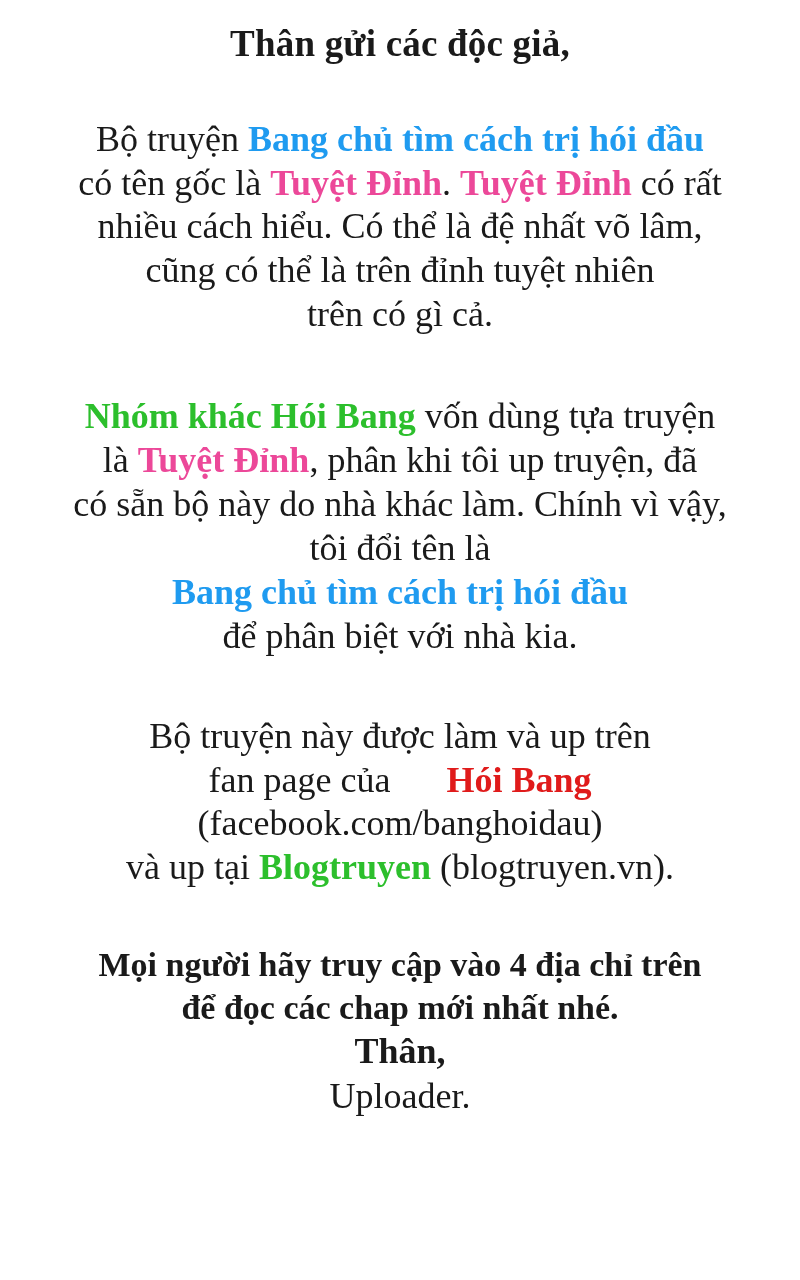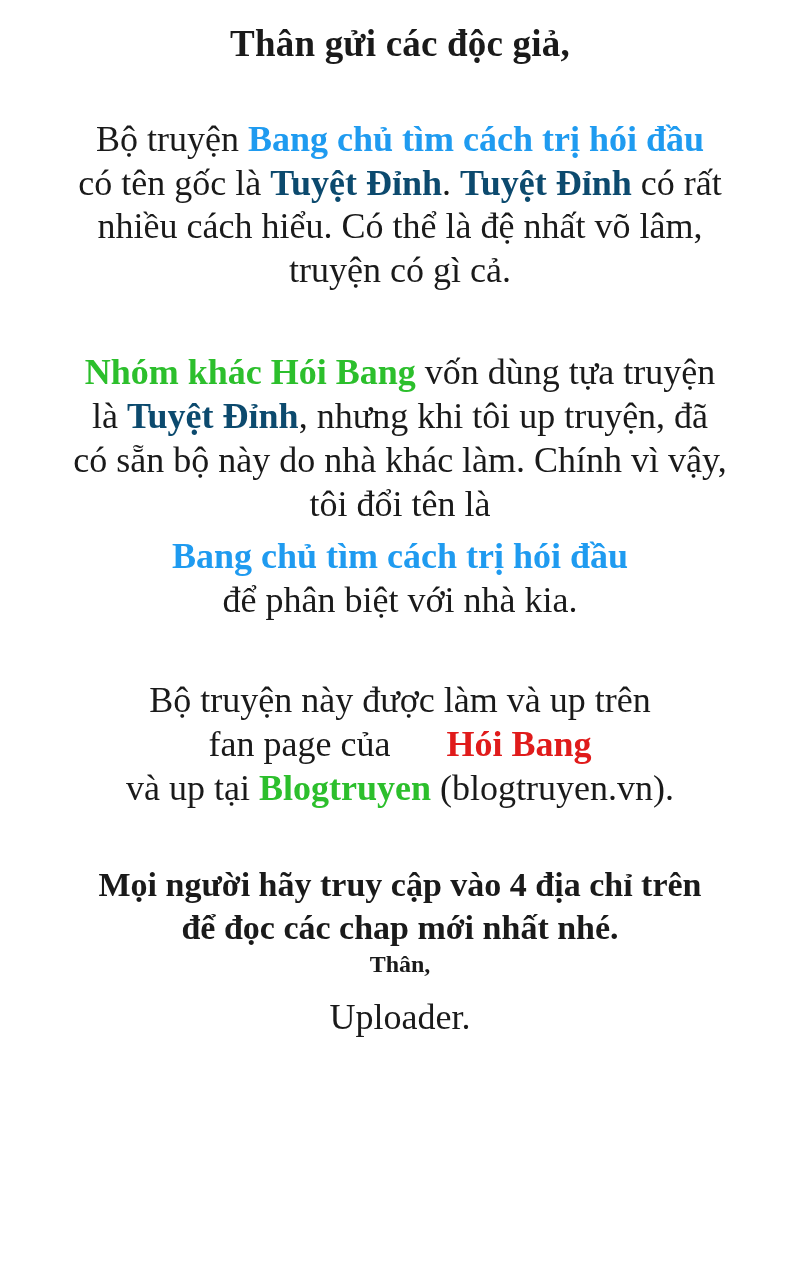--- a/index.html
+++ b/index.html
@@ -38,69 +38,70 @@
     margin-top: 42px;
   }
   .block-1 { margin-top: 52px; }
   .block-2 { margin-top: 58px; }
   .block-3 { margin-top: 56px; }
   .block-4 { margin-top: 54px; }
   .line {
     display: block;
     white-space: nowrap;
   }
-  .blue   { color: #1f9bf0; font-weight: bold; margin-top: 8px; }
-  .orange { color: #0c4a6e; font-weight: bold; }
+  .blue   { color: #1f9bf0; font-weight: bold; }
+  .orange { color: #ec4899; font-weight: bold; }
   .green  { color: #2cbf2c; font-weight: bold; }
   .red    { color: #e01b1b; font-weight: bold; margin-left: 47px; }
   .closing .line {
     font-weight: bold;
     font-size: 34px;
     line-height: 1.25;
   }
   .closing .than {
-    font-size: 24px;
+    font-size: 36px;
   }
   .closing .uploader {
     font-weight: normal;
     font-size: 36px;
-    margin-top: 16px;
   }
 </style>
 </head>
 <body>
 
 <div class="page">
 
   <h1 class="heading">Thân gửi các độc giả,</h1>
 
   <div class="block block-1">
     <p class="para">
       <span class="line"><span>Bộ truyện </span><span class="blue">Bang chủ tìm cách trị hói đầu</span></span>
       <span class="line"><span>có tên gốc là </span><span class="orange">Tuyệt Đỉnh</span><span>. </span><span class="orange">Tuyệt Đỉnh</span><span> có rất</span></span>
       <span class="line">nhiều cách hiểu. Có thể là đệ nhất võ lâm,</span>
-      <span class="line">truyện có gì cả.</span>
+      <span class="line">cũng có thể là trên đỉnh tuyệt nhiên</span>
+      <span class="line">trên có gì cả.</span>
     </p>
   </div>
 
   <div class="block block-2">
     <p class="para">
       <span class="line"><span class="green">Nhóm khác Hói Bang</span><span> vốn dùng tựa truyện</span></span>
-      <span class="line"><span>là </span><span class="orange">Tuyệt Đỉnh</span><span>, nhưng khi tôi up truyện, đã</span></span>
+      <span class="line"><span>là </span><span class="orange">Tuyệt Đỉnh</span><span>, phân khi tôi up truyện, đã</span></span>
       <span class="line">có sẵn bộ này do nhà khác làm. Chính vì vậy,</span>
       <span class="line">tôi đổi tên là</span>
       <span class="line blue">Bang chủ tìm cách trị hói đầu</span>
       <span class="line">để phân biệt với nhà kia.</span>
     </p>
   </div>
 
   <div class="block block-3">
     <p class="para">
       <span class="line">Bộ truyện này được làm và up trên</span>
       <span class="line"><span>fan page của </span><span class="red">Hói Bang</span></span>
+      <span class="line">(facebook.com/banghoidau)</span>
       <span class="line"><span>và up tại </span><span class="green">Blogtruyen</span><span> (blogtruyen.vn).</span></span>
     </p>
   </div>
 
   <div class="block block-4 closing">
     <p class="para">
       <span class="line">Mọi người hãy truy cập vào 4 địa chỉ trên</span>
       <span class="line">để đọc các chap mới nhất nhé.</span>
       <span class="line than">Thân,</span>
       <span class="line uploader">Uploader.</span>

